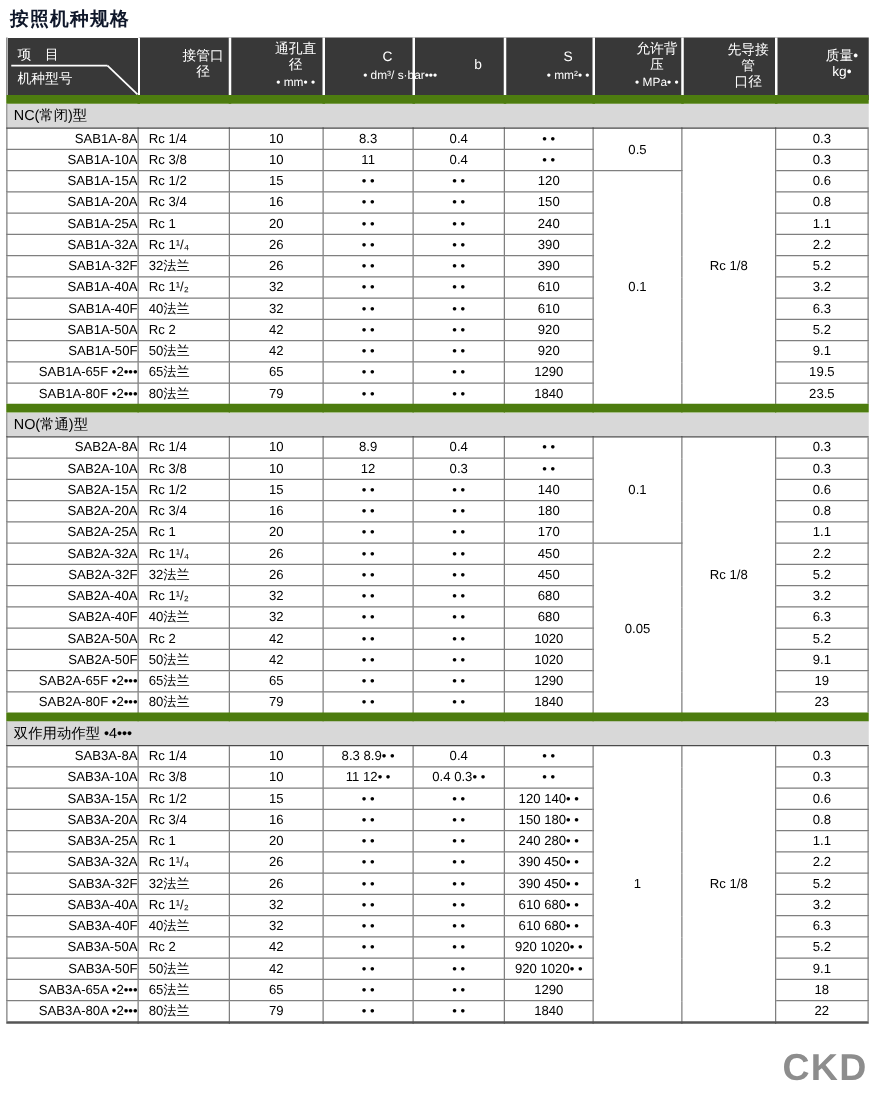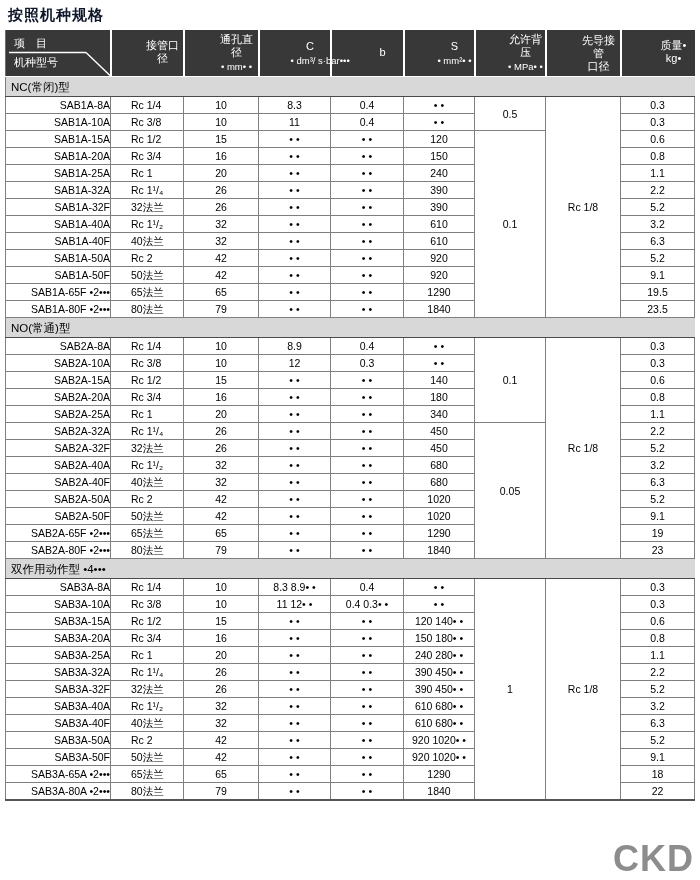--- a/index.html
+++ b/index.html
@@ -12,26 +12,26 @@
            height:44px;vertical-align:middle;padding:1px 0;border-bottom:1px solid #fff;}
   thead th + th{border-left:2px solid #fff;padding-left:31px;}
   .h1{line-height:13px;}
   .h2{line-height:12px;font-size:9.5px;margin-top:2px;white-space:nowrap;}
   th.model-head{position:relative;}
   .hd-item{position:absolute;top:6px;left:8px;font-size:11px;}
   .hd-model{position:absolute;bottom:6px;left:8px;font-size:11px;}
   tbody td{border:1px solid #7f7f7f;font-size:10.5px;height:16px;line-height:12px;
            text-align:center;padding:0;background:#fff;white-space:nowrap;overflow:hidden;}
   tr.section-row td{background:#d8d8d8;text-align:left;font-size:11.5px;height:17px;
-           padding:1px 0 1px 5px;border-top:1px solid #4d7c0f;border-bottom:1px solid #4a4a4a;
+           padding:1px 0 1px 5px;border-top:7px solid #4d7c0f;border-bottom:1px solid #4a4a4a;
            border-right:0;}
   td.c-model{text-align:right;padding-left:4px;}
-  td.c-port{text-align:left;padding-left:20px;}
+  td.c-port{text-align:left;padding-left:8px;}
   .notes{margin:5px 0 0 8px;font-size:10px;line-height:13.5px;color:#111;}
-  .ckd-logo{position:absolute;right:6px;top:838px;font-size:36px;font-weight:bold;
+  .ckd-logo{position:absolute;right:6px;top:838px;font-size:30px;font-weight:bold;
             color:#8d8d8d;letter-spacing:1px;}
 </style>
 </head>
 <body>
 
 <div class="page-title">按照机种规格</div>
 
 <table>
   <colgroup>
     <col style="width:105px">
@@ -252,21 +252,21 @@
         <td>• •</td>
         <td>180</td>
         <td>0.8</td>
       </tr>
       <tr>
         <td class="c-model">SAB2A-25A</td>
         <td class="c-port">Rc 1</td>
         <td>20</td>
         <td>• •</td>
         <td>• •</td>
-        <td>340</td>
+        <td>170</td>
         <td>1.1</td>
       </tr>
       <tr>
         <td class="c-model">SAB2A-32A</td>
         <td class="c-port">Rc 1¹/₄</td>
         <td>26</td>
         <td>• •</td>
         <td>• •</td>
         <td>450</td>
         <td rowspan="8">0.05</td>

